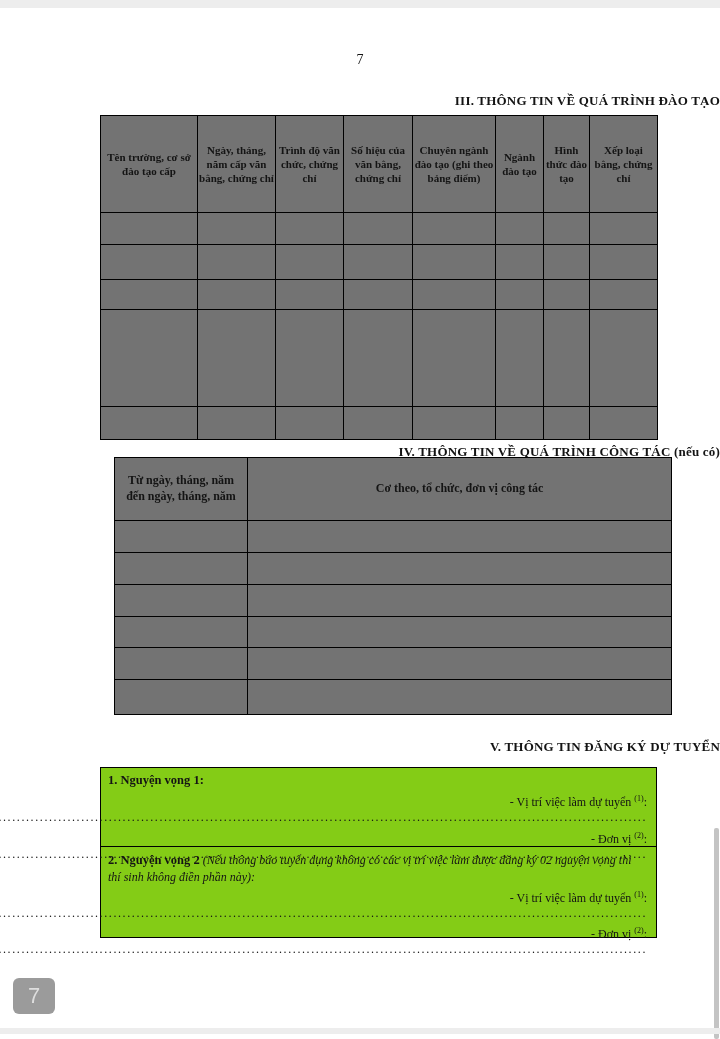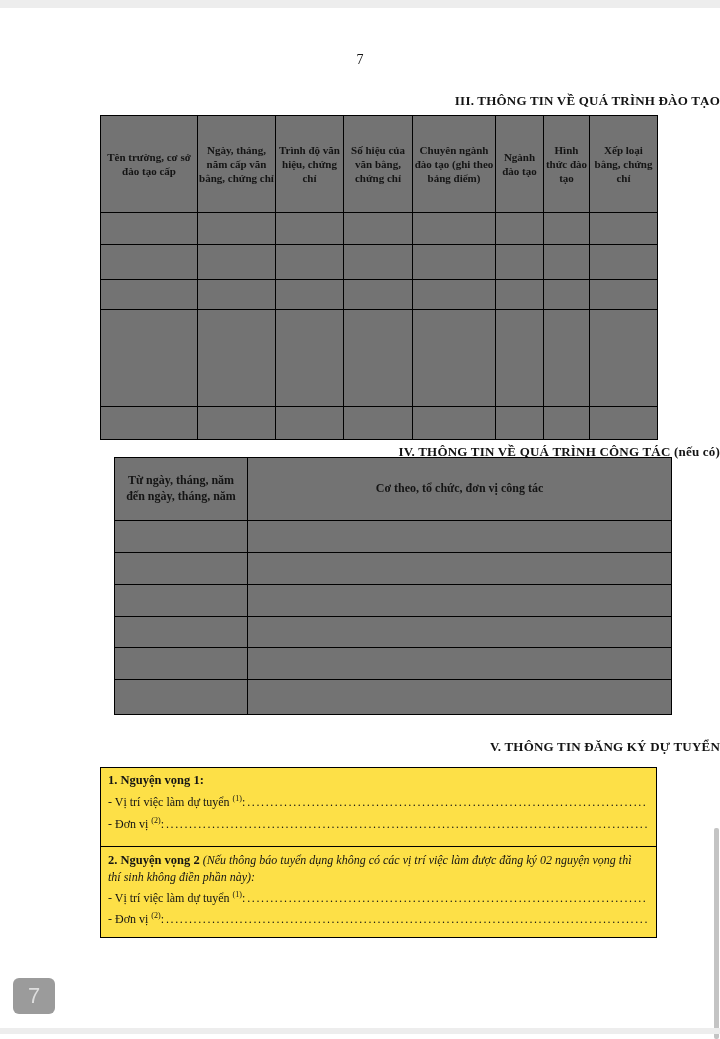--- a/index.html
+++ b/index.html
@@ -32,29 +32,29 @@
   #table3 tbody tr:nth-child(3) { height:30px; }
   #table3 tbody tr:nth-child(4) { height:97px; }
   #table3 tbody tr:nth-child(5) { height:33px; }
 
   #table4 { left:100px; top:457px; width:557px;margin-left:14px; }
   #table4 th { height:63px; font-size:12px; font-weight:bold; line-height:1.3; text-align:center; padding:2px 4px; }
   #table4 tbody tr { height:32px; }
   #table4 tbody tr:nth-child(4) { height:31px; }
   #table4 tbody tr:nth-child(6) { height:35px; }
 
-  .box5 { position:absolute; left:100px; top:767px; width:557px; border:1.8px solid #000; background:#fde047; }
+  .box5 { position:absolute; left:100px; top:767px; width:557px; border:1.8px solid #000; background:#84cc16; }
   .opt { padding:5px 9px 7px 7px; font-size:12px; }
   .opt1 { height:79px; border-bottom:1.8px solid #000; }
   .opt2 { height:90px; }
   .opt-heading { font-weight:bold; font-size:12.5px; }
   .opt2 .opt-para { line-height:1.35; }
   .opt2 .opt-heading { display:inline; }
   .opt-note { font-style:italic; }
-  .fill-line { display:flex; align-items:flex-start; white-space:nowrap; margin-top:7px; }
+  .fill-line { display:flex; align-items:flex-end; white-space:nowrap; margin-top:7px;flex-direction:column; }
   .opt2 .fill-line { margin-top:6px; }
   .fill-label { flex:0 0 auto; }
   sup { font-size:8px; line-height:0; }
   .leader { flex:1 1 auto; overflow:hidden; letter-spacing:1.6px; margin-left:2px; }
 
   .page-badge {
     position:absolute; left:13px; top:978px; width:42px; height:36px;
     background:#9b9b9b; border-radius:6px;
     display:flex; align-items:center; justify-content:center;
     font-family:"Liberation Sans","DejaVu Sans",sans-serif;
@@ -82,21 +82,21 @@
       <col style="width:69px">
     <col style="width:83px">
       <col style="width:48px">
       <col style="width:46px">
       <col style="width:68px">
   </colgroup>
   <thead>
     <tr>
       <th>Tên trường, cơ sở đào tạo cấp</th>
       <th>Ngày, tháng, năm cấp văn bằng, chứng chỉ</th>
-      <th>Trình độ văn hiệu, chứng chỉ</th>
+      <th>Trình độ văn chức, chứng chỉ</th>
       <th>Số hiệu của văn bằng, chứng chỉ</th>
       <th>Chuyên ngành đào tạo (ghi theo bảng điểm)</th>
       <th>Ngành đào tạo</th>
       <th>Hình thức đào tạo</th>
       <th>Xếp loại bằng, chứng chỉ</th>
     </tr>
   </thead>
   <tbody id="table3-body">
       <tr>
         <td></td>

